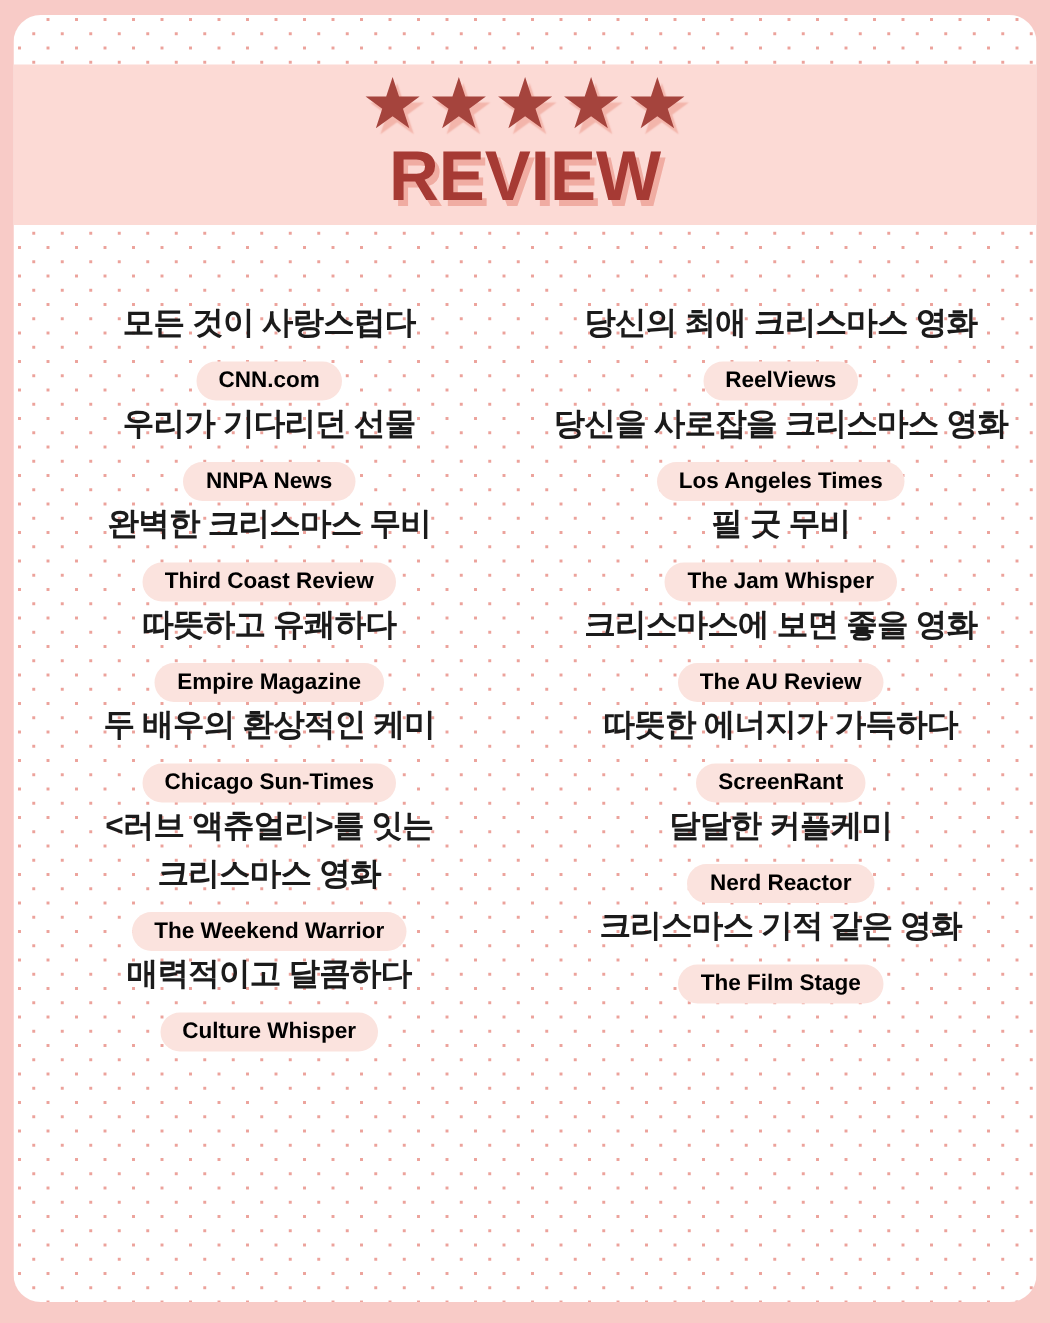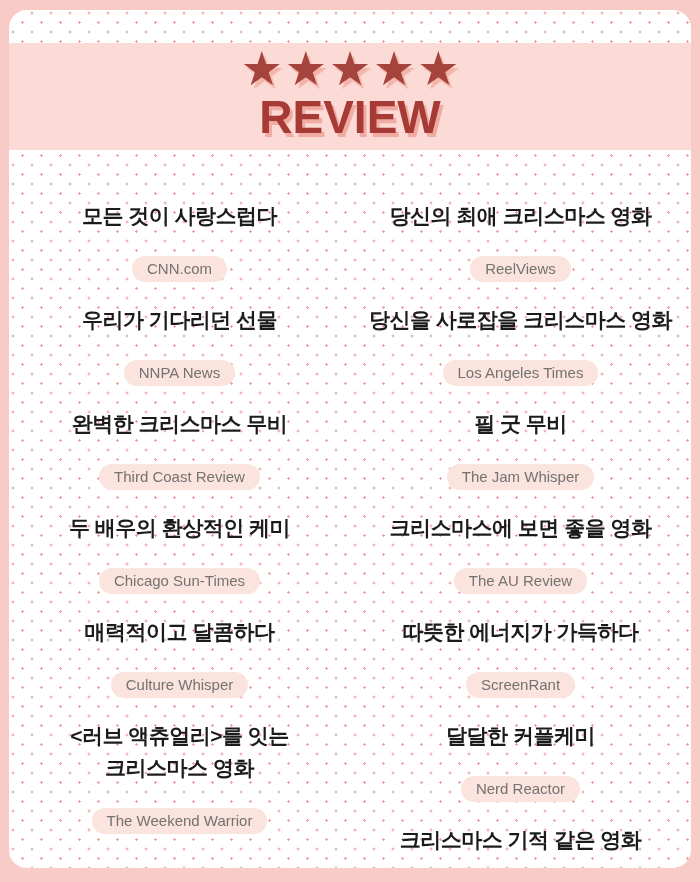--- a/index.html
+++ b/index.html
@@ -72,44 +72,43 @@
     bottom: 0;
     display: flex;
     padding-top: 50px;
     box-sizing: border-box;
   }
   .col {
     width: 50%;
     display: flex;
     flex-direction: column;
     align-items: center;
-    gap: 22px;
   }
   .review-item {
     display: flex;
     flex-direction: column;
     align-items: center;
   }
   .quote {
     font-size: 21px;
     font-weight: 700;
     color: #1b1b1b;
     text-align: center;
     line-height: 32px;
     white-space: pre-line;
     letter-spacing: -0.5px;
   }
   .source-pill {
-    margin-top: 24px;
+    margin-top: 9px;
     background: #fbe3de;
     border-radius: 13px;
     padding: 3px 15px;
     font-size: 15px;
-    font-weight: 400;
-    color: #737373;
+    font-weight: 700;
+    color: #000000;
     line-height: 20px;
     white-space: nowrap;
   }
 </style>
 </head>
 <body>
 
 <div class="card">
 
   <div class="header-band">
@@ -132,31 +131,35 @@
       </div>
       <div class="review-item">
         <div class="quote">우리가 기다리던 선물</div>
         <div class="source-pill">NNPA News</div>
       </div>
       <div class="review-item">
         <div class="quote">완벽한 크리스마스 무비</div>
         <div class="source-pill">Third Coast Review</div>
       </div>
       <div class="review-item">
+        <div class="quote">따뜻하고 유쾌하다</div>
+        <div class="source-pill">Empire Magazine</div>
+      </div>
+      <div class="review-item">
         <div class="quote">두 배우의 환상적인 케미</div>
         <div class="source-pill">Chicago Sun-Times</div>
-      </div>
-      <div class="review-item">
-        <div class="quote">매력적이고 달콤하다</div>
-        <div class="source-pill">Culture Whisper</div>
       </div>
       <div class="review-item">
         <div class="quote">&lt;러브 액츄얼리&gt;를 잇는
 크리스마스 영화</div>
         <div class="source-pill">The Weekend Warrior</div>
+      </div>
+      <div class="review-item">
+        <div class="quote">매력적이고 달콤하다</div>
+        <div class="source-pill">Culture Whisper</div>
       </div>
     </div>
 
     <div class="col">
       <div class="review-item">
         <div class="quote">당신의 최애 크리스마스 영화</div>
         <div class="source-pill">ReelViews</div>
       </div>
       <div class="review-item">
         <div class="quote">당신을 사로잡을 크리스마스 영화</div>

